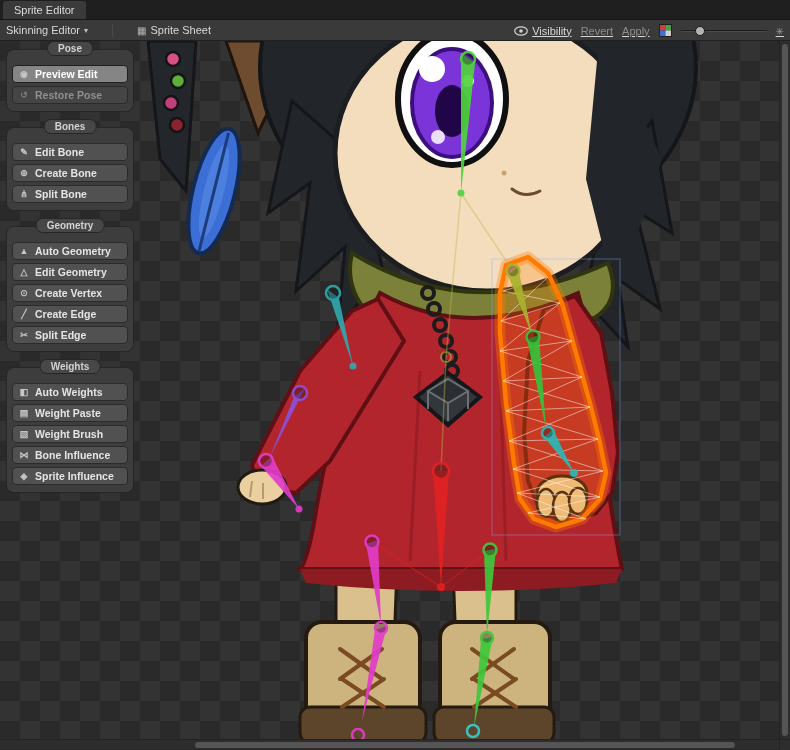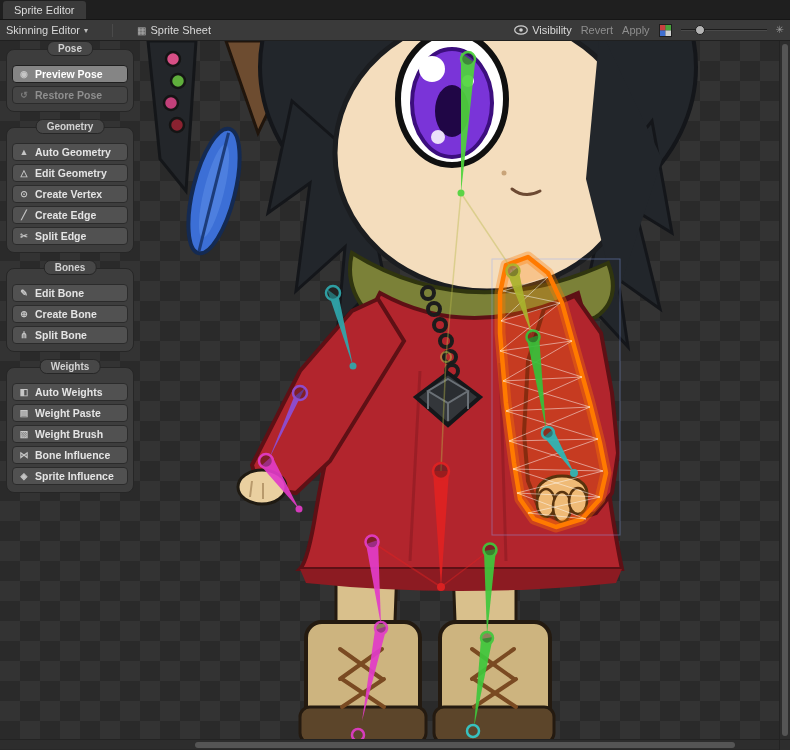--- a/index.html
+++ b/index.html
@@ -13,21 +13,21 @@
   .tab { background:#3a3a3a; color:#dcdcdc; font-size:11px; padding:3px 11px 3px;
     border-radius:3px 3px 0 0; margin-left:3px; }
 
   
   .toolbar { height:21px; background:#3a3a3a; border-bottom:1px solid #202020;
     display:flex; align-items:center; font-size:11px; color:#d8d8d8;
     padding:4px 6px; gap:24px; flex:0 0 auto; }
   .tb-item { display:flex; align-items:center; gap:4px; cursor:default; }
   .caret { font-size:8px; color:#bdbdbd; }
   .tb-sep { width:1px; height:13px; background:#2a2a2a; border-right:1px solid #4a4a4a; }
-  .tb-right { margin-left:auto; display:flex; align-items:flex-start; gap:9px; }
+  .tb-right { margin-left:auto; display:flex; align-items:flex-end; gap:9px;text-decoration:underline; }
   .tb-disabled { color:#8e8e8e; }
   .grid-ico { font-size:10px; color:#b5b5b5; }
   .slider { width:86px; height:12px; position:relative; }
   .slider .track { position:absolute; left:0; right:0; top:5px; height:2px; background:#1c1c1c; border-bottom:1px solid #4a4a4a; }
   .slider .knob { position:absolute; top:1px; width:10px; height:10px; border-radius:50%;
     background:#b4b4b4; border:1px solid #1c1c1c; }
 
   
   .canvas { position:relative; height:698px; flex:0 0 auto; overflow:hidden;
     background-color:#2a2a2a;
@@ -281,65 +281,65 @@
         <circle cx="574" cy="432" r="4" fill="#2bb8b8"></circle>
       </g>
     </svg>
 
     <div class="tool-panel">
 
       <div class="group">
         <div class="g-title">Pose</div>
         <div class="tool-btn active">
           <span class="ico">◉</span>
-          <span>Preview Pose</span>
+          <span>Preview Edit</span>
         </div>
         <div class="tool-btn disabled">
           <span class="ico">↺</span>
           <span>Restore Pose</span>
         </div>
       </div>
 
       <div class="group">
+        <div class="g-title">Bones</div>
+        <div class="tool-btn">
+          <span class="ico">✎</span>
+          <span>Edit Bone</span>
+        </div>
+        <div class="tool-btn">
+          <span class="ico">⊕</span>
+          <span>Create Bone</span>
+        </div>
+        <div class="tool-btn">
+          <span class="ico">⋔</span>
+          <span>Split Bone</span>
+        </div>
+      </div>
+
+      <div class="group">
         <div class="g-title">Geometry</div>
         <div class="tool-btn">
           <span class="ico">▲</span>
           <span>Auto Geometry</span>
         </div>
         <div class="tool-btn">
           <span class="ico">△</span>
           <span>Edit Geometry</span>
         </div>
         <div class="tool-btn">
           <span class="ico">⊙</span>
           <span>Create Vertex</span>
         </div>
         <div class="tool-btn">
           <span class="ico">╱</span>
           <span>Create Edge</span>
         </div>
         <div class="tool-btn">
           <span class="ico">✂</span>
           <span>Split Edge</span>
-        </div>
-      </div>
-
-      <div class="group">
-        <div class="g-title">Bones</div>
-        <div class="tool-btn">
-          <span class="ico">✎</span>
-          <span>Edit Bone</span>
-        </div>
-        <div class="tool-btn">
-          <span class="ico">⊕</span>
-          <span>Create Bone</span>
-        </div>
-        <div class="tool-btn">
-          <span class="ico">⋔</span>
-          <span>Split Bone</span>
         </div>
       </div>
 
       <div class="group">
         <div class="g-title">Weights</div>
         <div class="tool-btn">
           <span class="ico">◧</span>
           <span>Auto Weights</span>
         </div>
         <div class="tool-btn">

